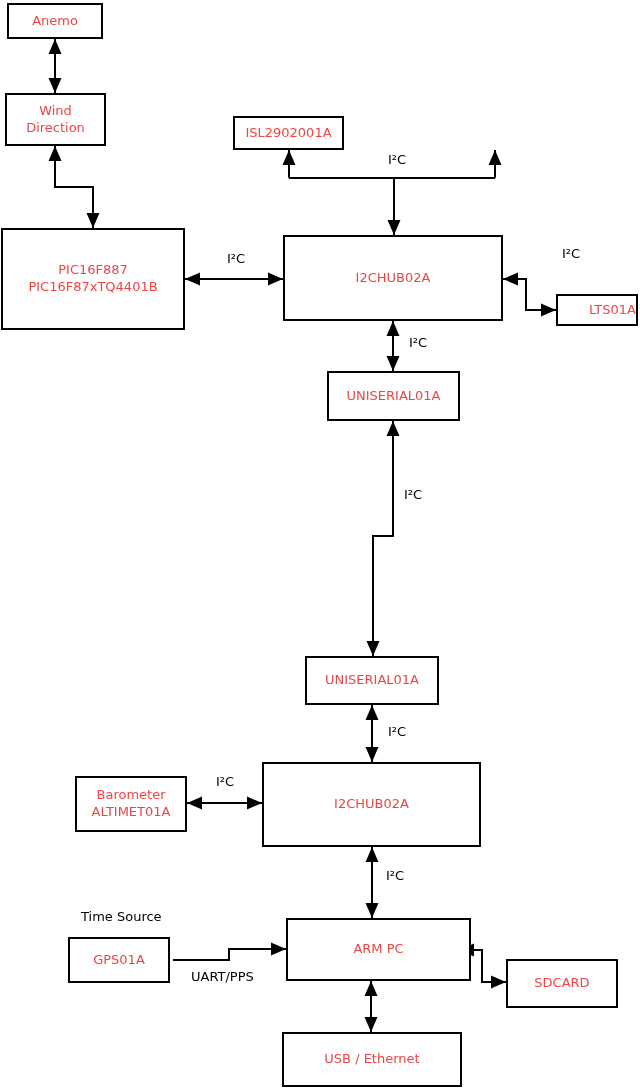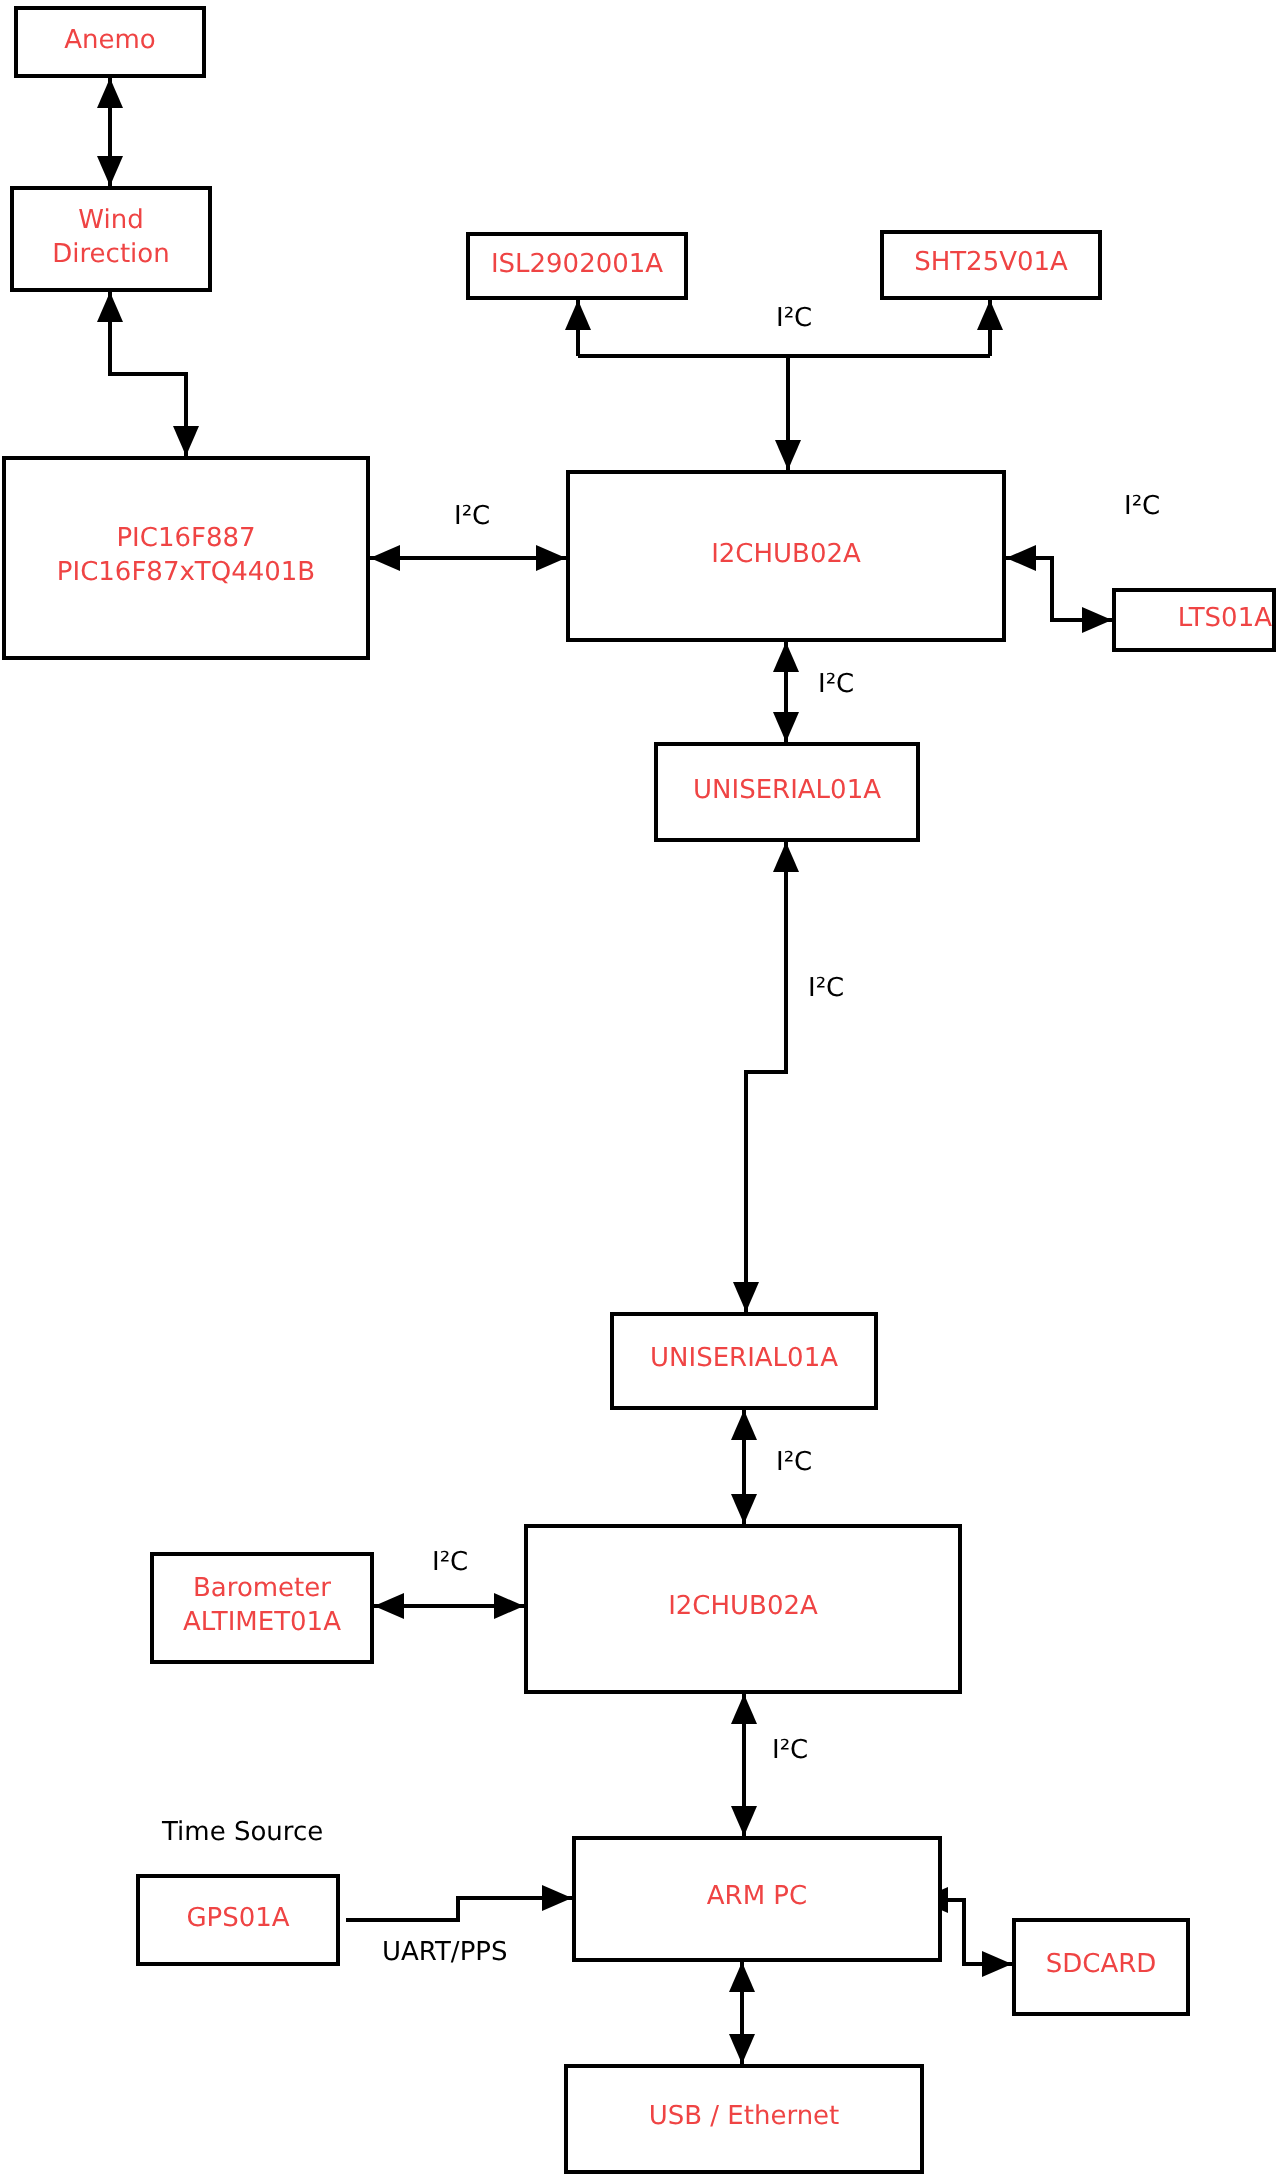--- a/index.html
+++ b/index.html
@@ -89,31 +89,30 @@
       <polyline points="371,981 371,1032" fill="none" stroke="#000000" stroke-width="2"></polyline>
       <polygon points="371,1032 364.5,1017 377.5,1017" fill="#000000"></polygon>
       <polygon points="371,981 377.5,996 364.5,996" fill="#000000"></polygon>
     </svg>
 <div class="node" style="left: 7px; top: 3px; width: 96px; height: 36px;"><span>Anemo</span></div>
     <div class="node" style="left: 5px; top: 93px; width: 101px; height: 53px;"><span>Wind
 Direction</span></div>
     <div class="node" style="left: 1px; top: 228px; width: 184px; height: 102px;"><span>PIC16F887
 PIC16F87xTQ4401B</span></div>
     <div class="node" style="left: 233px; top: 116px; width: 111px; height: 34px;"><span>ISL2902001A</span></div>
-    <div class="node" style="left: 440px; top: 115px; width: 111px; height: 35px;"><span>SHT25V01A</span></div>
     <div class="node" style="left: 283px; top: 235px; width: 220px; height: 86px;"><span>I2CHUB02A</span></div>
     <div class="node" style="left: 556px; top: 294px; width: 82px; height: 32px; justify-content: flex-end;"><span>LTS01A</span></div>
     <div class="node" style="left: 327px; top: 371px; width: 133px; height: 50px;"><span>UNISERIAL01A</span></div>
     <div class="node" style="left: 305px; top: 656px; width: 134px; height: 49px;"><span>UNISERIAL01A</span></div>
     <div class="node" style="left: 75px; top: 776px; width: 112px; height: 56px;"><span>Barometer
 ALTIMET01A</span></div>
     <div class="node" style="left: 262px; top: 762px; width: 219px; height: 85px;"><span>I2CHUB02A</span></div>
     <div class="node" style="left: 68px; top: 937px; width: 102px; height: 46px; text-align: right;"><span>GPS01A</span></div>
     <div class="node" style="left: 286px; top: 918px; width: 185px; height: 63px;"><span>ARM PC</span></div>
-    <div class="node" style="left: 506px; top: 959px; width: 89px; height: 49px;"><span>SDCARD</span></div>
+    <div class="node" style="left: 506px; top: 959px; width: 112px; height: 49px;"><span>SDCARD</span></div>
     <div class="node" style="left: 282px; top: 1032px; width: 180px; height: 55px;"><span>USB / Ethernet</span></div>
     <div class="float-label" style="left: 388px; top: 152px;">I²C</div>
     <div class="float-label" style="left: 227px; top: 251px;">I²C</div>
     <div class="float-label" style="left: 562px; top: 246px;">I²C</div>
     <div class="float-label" style="left: 409px; top: 335px;">I²C</div>
     <div class="float-label" style="left: 404px; top: 487px;">I²C</div>
     <div class="float-label" style="left: 388px; top: 724px;">I²C</div>
     <div class="float-label" style="left: 216px; top: 774px;">I²C</div>
     <div class="float-label" style="left: 386px; top: 868px;">I²C</div>
     <div class="float-label" style="left: 81px; top: 909px;">Time Source</div>

